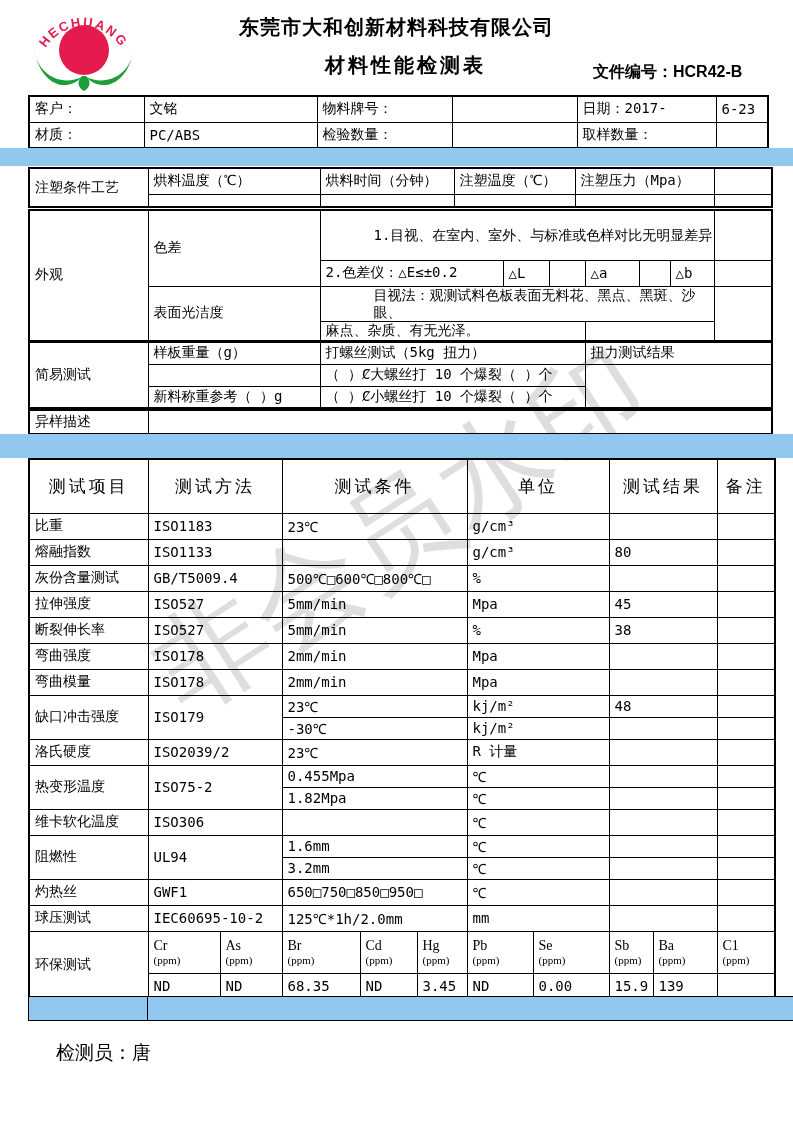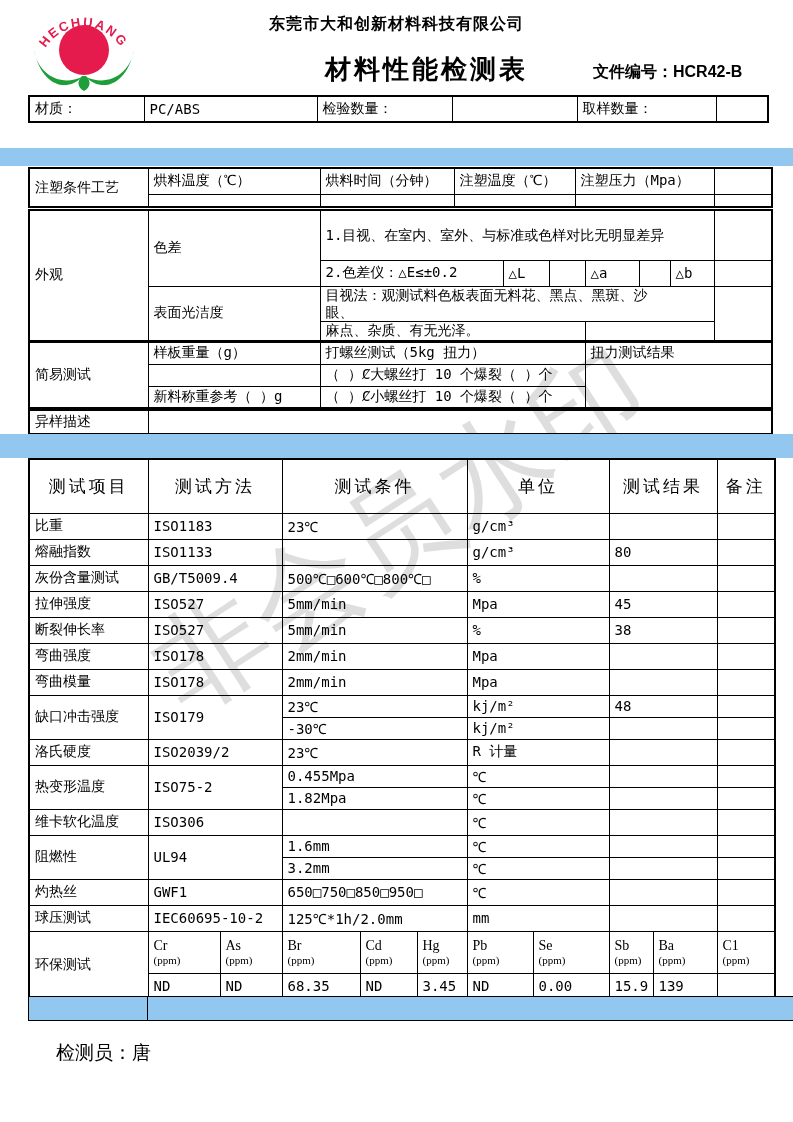--- a/index.html
+++ b/index.html
@@ -13,33 +13,33 @@
     color:var(--wm); opacity:.6; transform:rotate(-33deg); z-index:0;
     font-family:"Liberation Sans", sans-serif; }
 
   
   .logo { position:absolute; left:26px; top:4px; width:115px; height:88px; z-index:1; }
   .logo-arc { font-size:13px; font-weight:bold; letter-spacing:2px; fill:var(--logo-red);
     font-family:"Liberation Sans", sans-serif; }
   .logo-circle { fill:var(--logo-red); }
   .logo-leaf { fill:var(--logo-green); }
   .company { position:absolute; left:0; right:0; top:14px; text-align:center;
-    font-size:16px; font-weight:bold; letter-spacing:1px; z-index:1; }
-  .subtitle { position:absolute; left:325px; top:52px; font-size:26px; font-weight:bold;
+    font-size:20px; font-weight:bold; letter-spacing:1px; z-index:1; }
+  .subtitle { position:absolute; left:325px; top:52px; font-size:20px; font-weight:bold;
     letter-spacing:3px; z-index:1; }
   .docno { position:absolute; left:593px; top:62px; font-size:16px; font-weight:bold; z-index:1; }
 
   
   .tbl { position:absolute; border-collapse:collapse; table-layout:fixed;
     border:2px solid #000; z-index:1; background:transparent; }
   .tbl td, .tbl th { border:1px solid #000; padding:0 5px; font-size:14px;
     overflow:hidden; white-space:nowrap; vertical-align:middle; text-align:left;
     font-family:"DejaVu Sans Mono","Liberation Sans",sans-serif; }
   .center { text-align:center; }
-  .wrap-inner { width:340px; white-space:normal; word-break:break-all; line-height:17px; }
+  .wrap-inner { width:340px; white-space:normal; word-break:break-all; line-height:17px;margin-left:48px; }
 
   .t-info   { left:28px; top:95px;  width:739px; }
   .t-info tr { height:26px; }
   .t-inject { left:28px; top:167px; width:743px; }
   .t-appear { left:28px; top:209px; width:743px; }
   .t-simple { left:28px; top:341px; width:743px; }
   .t-simple tr { height:22px; }
   .t-anom   { left:28px; top:409px; width:743px; }
   .t-anom tr { height:24px; }
 
@@ -85,20 +85,28 @@
   <table class="tbl t-info">
     <colgroup>
         <col style="width:115px">
         <col style="width:173px">
         <col style="width:135px">
         <col style="width:125px">
         <col style="width:139px">
         <col style="width:52px">
       </colgroup>
     <tbody>
+        <tr>
+      <td>客户：</td>
+      <td>文铭</td>
+      <td>物料牌号：</td>
+      <td></td>
+      <td>日期：2017-</td>
+      <td>6-23</td>
+    </tr>
     <tr>
       <td>材质：</td>
       <td>PC/ABS</td>
       <td>检验数量：</td>
       <td></td>
       <td>取样数量：</td>
       <td></td>
     </tr>
   </tbody>
     </table>

